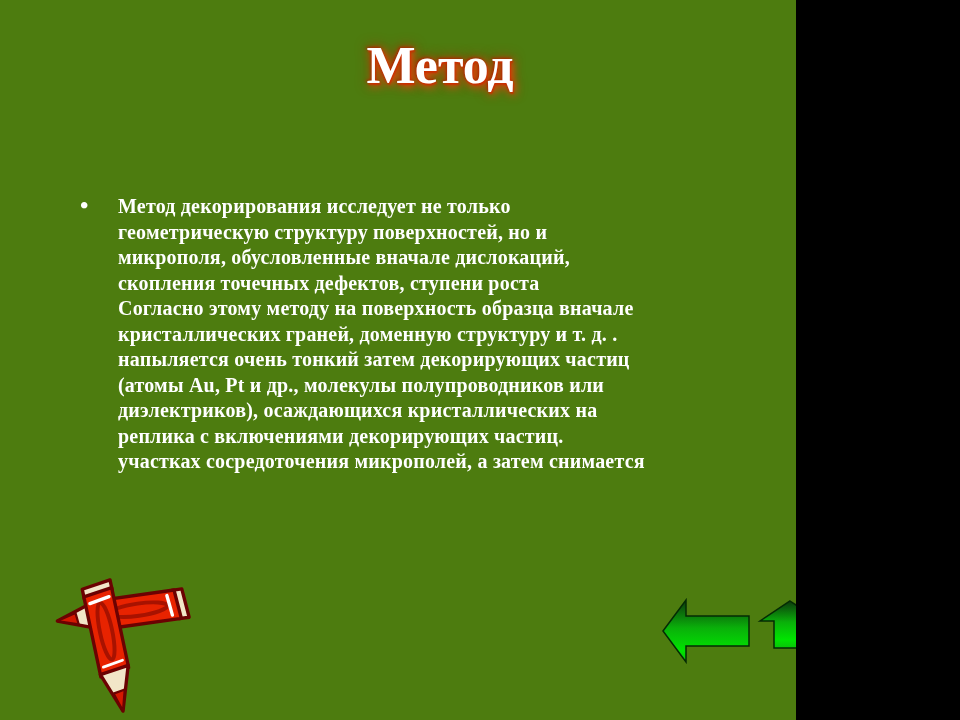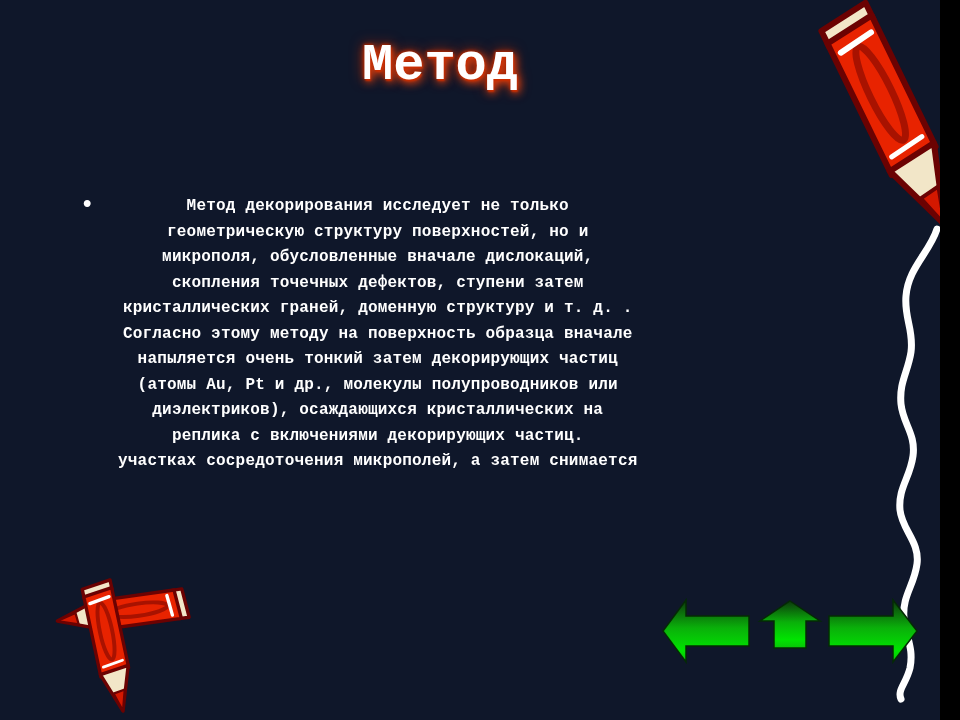--- a/index.html
+++ b/index.html
@@ -2,25 +2,25 @@
 <html><head>
 <meta charset="utf-8">
 <style>
   html, body {
     margin: 0;
     padding: 0;
     background: #000;
   }
   .slide {
     position: relative;
-    width: 940px;
+    width: 796px;
     height: 720px;
-    background: #0f172a;
+    background: #4d7c0f;
     overflow: hidden;
-    font-family: Liberation Mono, monospace;
+    font-family: Liberation Serif, serif;
   }
   .title {
     position: absolute;
     top: 30px;
     left: 150px;
     width: 580px;
     text-align: center;
     color: #ffffff;
     font-size: 52px;
     font-weight: 700;
@@ -40,26 +40,25 @@
     font-size: 24px;
     font-weight: 700;
   }
   .body-text {
     position: absolute;
     left: 118px;
     top: 194px;
     color: #ffffff;
   }
   .body-text .line {
-    font-size: 16px;
+    font-size: 20px;
     font-weight: 700;
     line-height: 25.5px;
     white-space: nowrap;
     letter-spacing: 0.2px;
-    text-align: center;
   }
   svg.overlay {
     position: absolute;
     left: 0;
     top: 0;
     width: 960px;
     height: 720px;
   }
 </style>
 </head>
@@ -70,23 +69,23 @@
   <div class="title">
     <div>Метод</div>
   </div>
 
   <div class="bullet-marker">•</div>
 
   <div class="body-text">
     <div class="line">Метод декорирования исследует не только</div>
     <div class="line">геометрическую структуру поверхностей, но и</div>
     <div class="line">микрополя, обусловленные вначале дислокаций,</div>
-    <div class="line">скопления точечных дефектов, ступени затем</div>
+    <div class="line">скопления точечных дефектов, ступени роста</div>
+    <div class="line">Согласно этому методу на поверхность образца вначале</div>
     <div class="line">кристаллических граней, доменную структуру и т. д. .</div>
-    <div class="line">Согласно этому методу на поверхность образца вначале</div>
     <div class="line">напыляется очень тонкий затем декорирующих частиц</div>
     <div class="line">(атомы Au, Pt и др., молекулы полупроводников или</div>
     <div class="line">диэлектриков), осаждающихся кристаллических на</div>
     <div class="line">реплика с включениями декорирующих частиц.</div>
     <div class="line">участках сосредоточения микрополей, а затем снимается</div>
   </div>
 
   <svg class="overlay" viewBox="0 0 960 720" xmlns="http://www.w3.org/2000/svg">
     <defs>
       <linearGradient id="arrowGrad" x1="0" y1="0" x2="0" y2="1">

